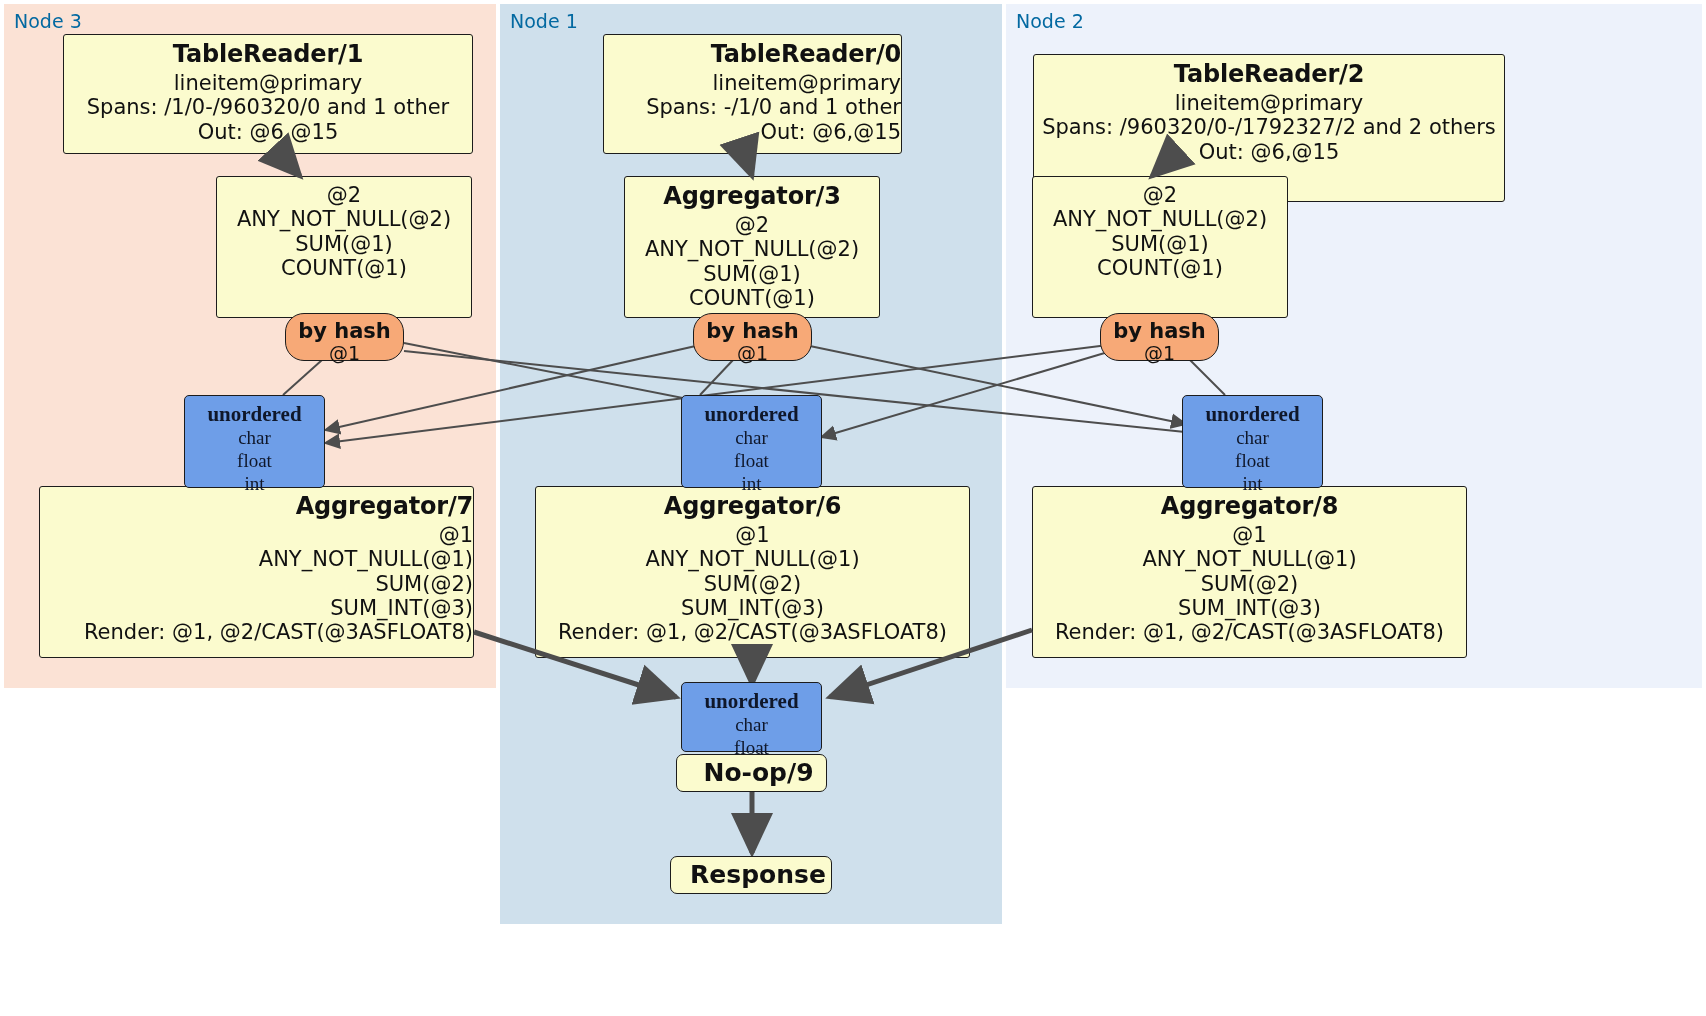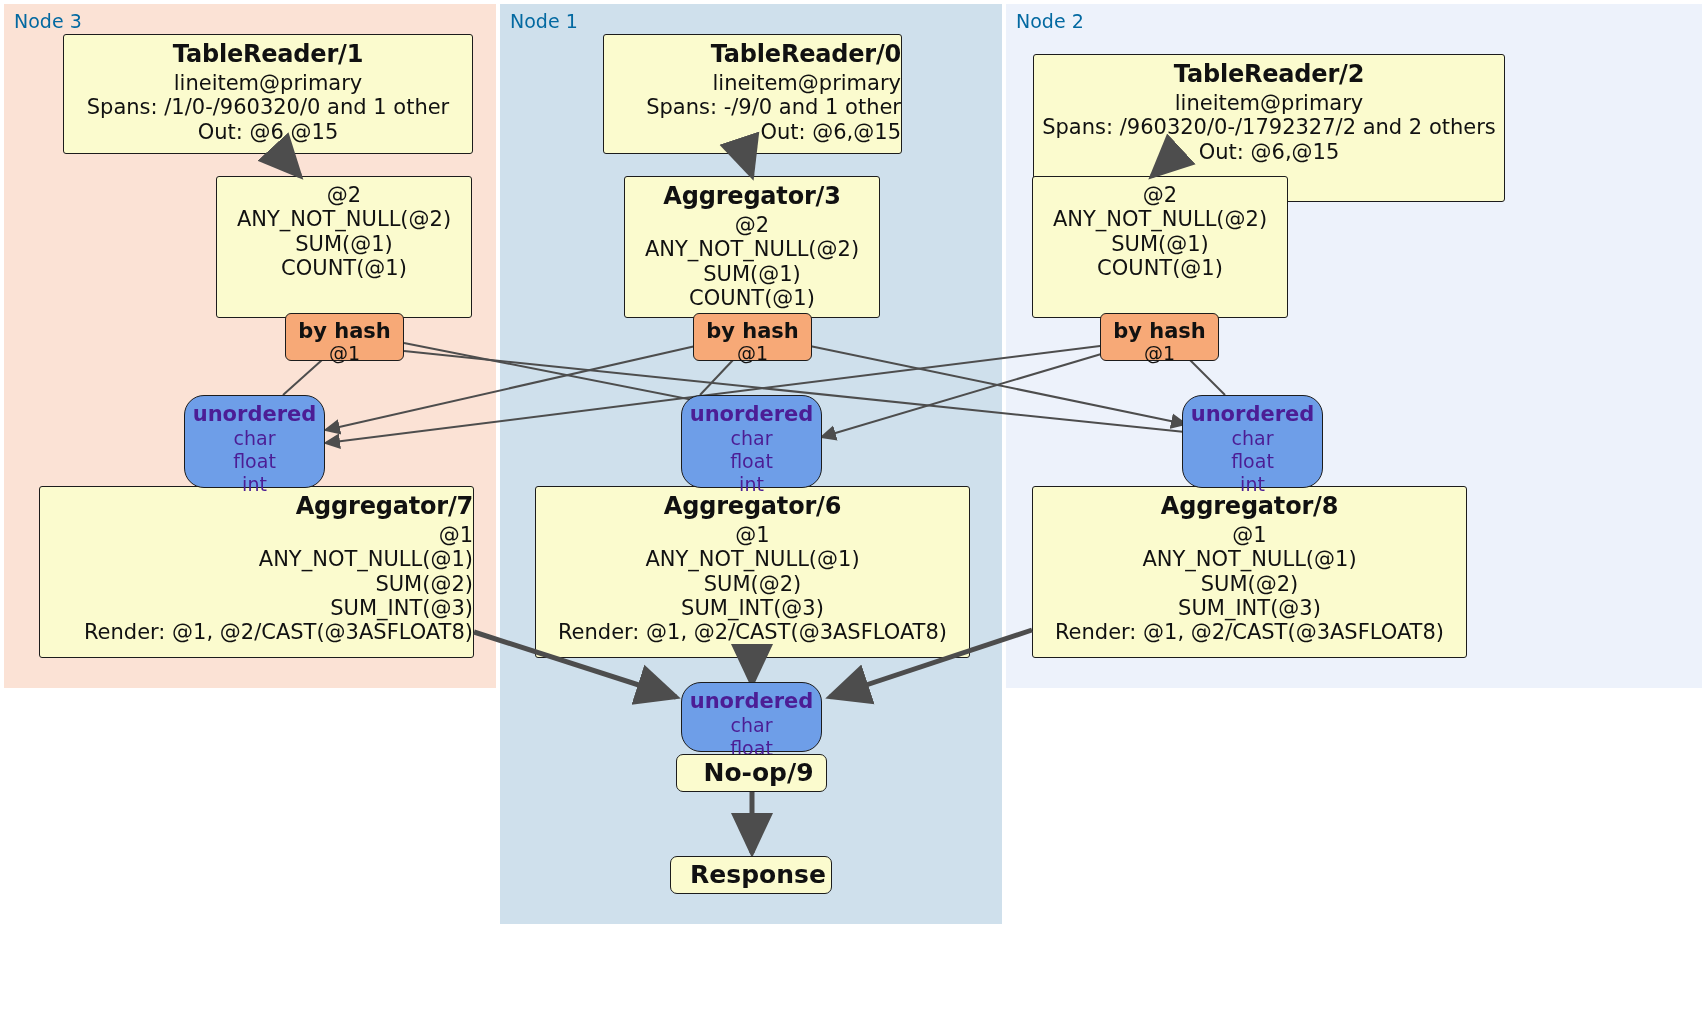--- a/index.html
+++ b/index.html
@@ -66,41 +66,42 @@
   .proc .ln {
     font-size: 21px;
     display: block;
     white-space: nowrap;
   }
   .router {
     position: absolute;
     box-sizing: border-box;
     background: #f7a977;
     border: 1.6px solid #1c1c1c;
-    border-radius: 6px;
+    border-radius: 19px;
     text-align: center;
     padding-top: 5px;
     line-height: 1.15;
     color: #111111;
     z-index: 8;
   }
   .router .ttl { font-size: 21px; font-weight: bold; display: block; }
   .router .ln  { font-size: 19px; display: block; }
 
   .sync {
     position: absolute;
     box-sizing: border-box;
     background: #6e9ee8;
     border: 1.6px solid #1c1c1c;
-    border-radius: 20px;
+    border-radius: 5px;
     text-align: center;
     padding-top: 6px;
     line-height: 1.2;
-    color: #4c1d95;
+    color: #0f172a;
     z-index: 7;
+    font-family: Liberation Serif, serif;
   }
   .sync .ttl { font-size: 21px; font-weight: bold; display: block; }
   .sync .ln  { font-size: 19px; display: block; }
 
   .small-proc {
     position: absolute;
     box-sizing: border-box;
     background: #fbfbce;
     border: 1.6px solid #1c1c1c;
     border-radius: 7px;
@@ -206,21 +207,21 @@
     <span class="ln">@1</span>
     <span class="ln">ANY_NOT_NULL(@1)</span>
     <span class="ln">SUM(@2)</span>
     <span class="ln">SUM_INT(@3)</span>
     <span class="ln">Render: @1, @2/CAST(@3ASFLOAT8)</span>
   </div>
 
   <div class="proc" id="tr0" style="left:603px; top:34px; width:299px; height:120px;text-align:right;">
     <span class="ttl">TableReader/0</span>
     <span class="ln">lineitem@primary</span>
-    <span class="ln">Spans: -/9/0 and 1 other</span>
+    <span class="ln">Spans: -/1/0 and 1 other</span>
     <span class="ln">Out: @6,@15</span>
   </div>
 
   <div class="proc" id="agg3" style="left:624px; top:176px; width:256px; height:142px;">
     <span class="ttl">Aggregator/3</span>
     <span class="ln">@2</span>
     <span class="ln">ANY_NOT_NULL(@2)</span>
     <span class="ln">SUM(@1)</span>
     <span class="ln">COUNT(@1)</span>
   </div>

